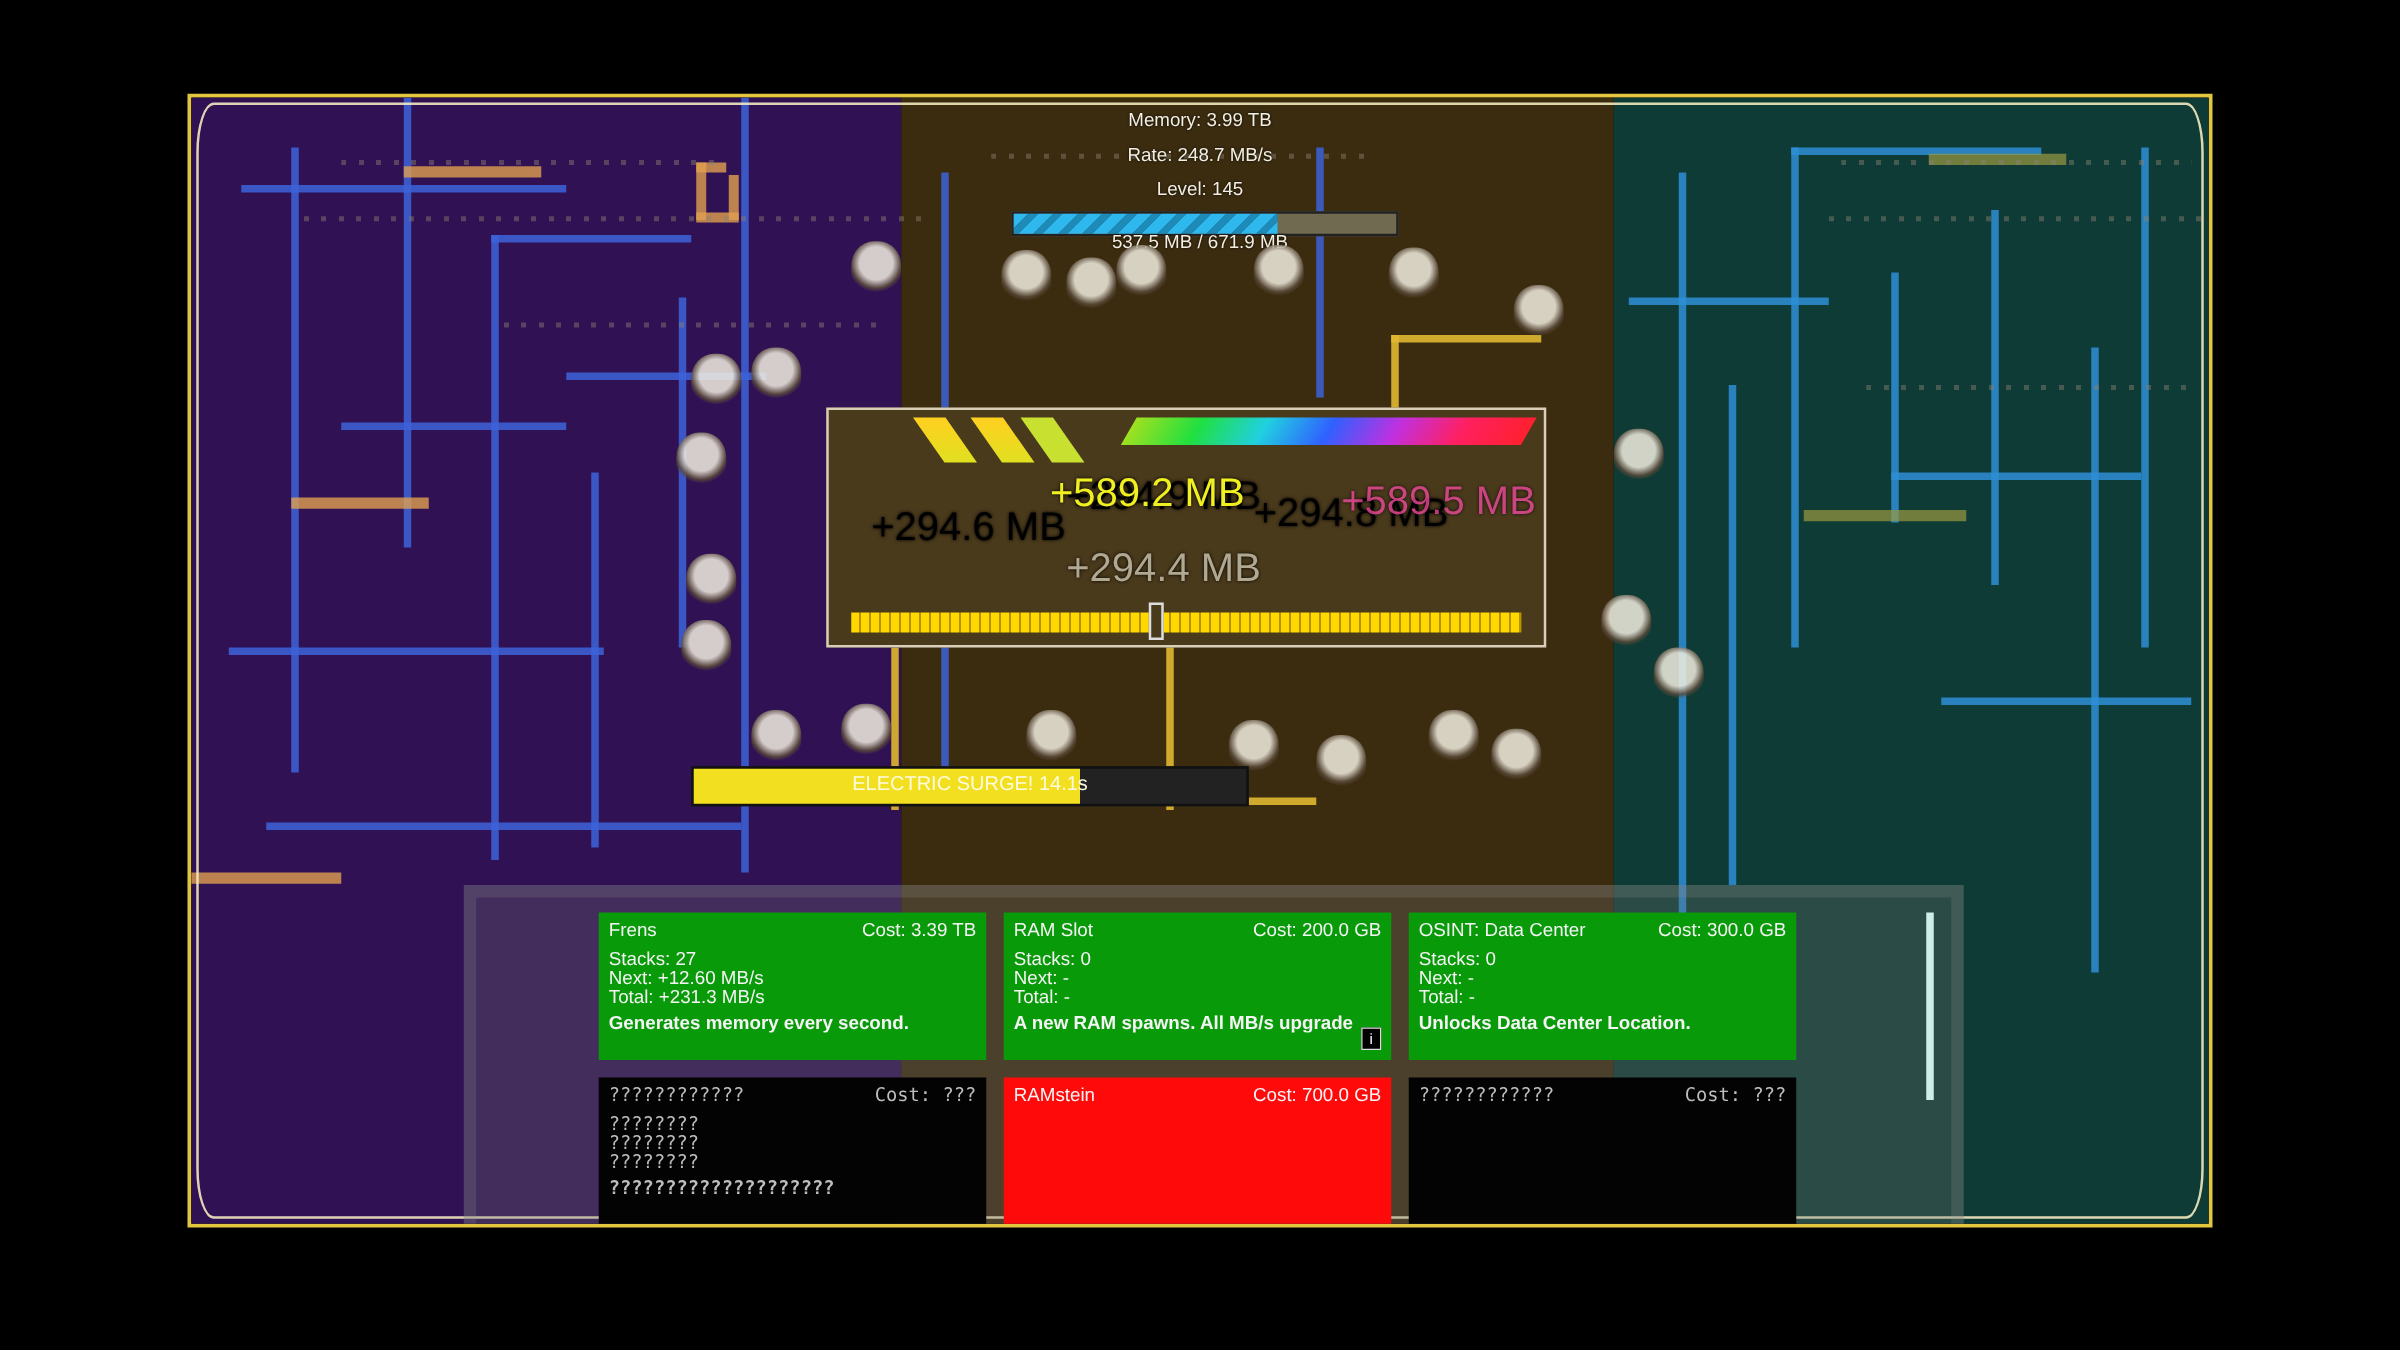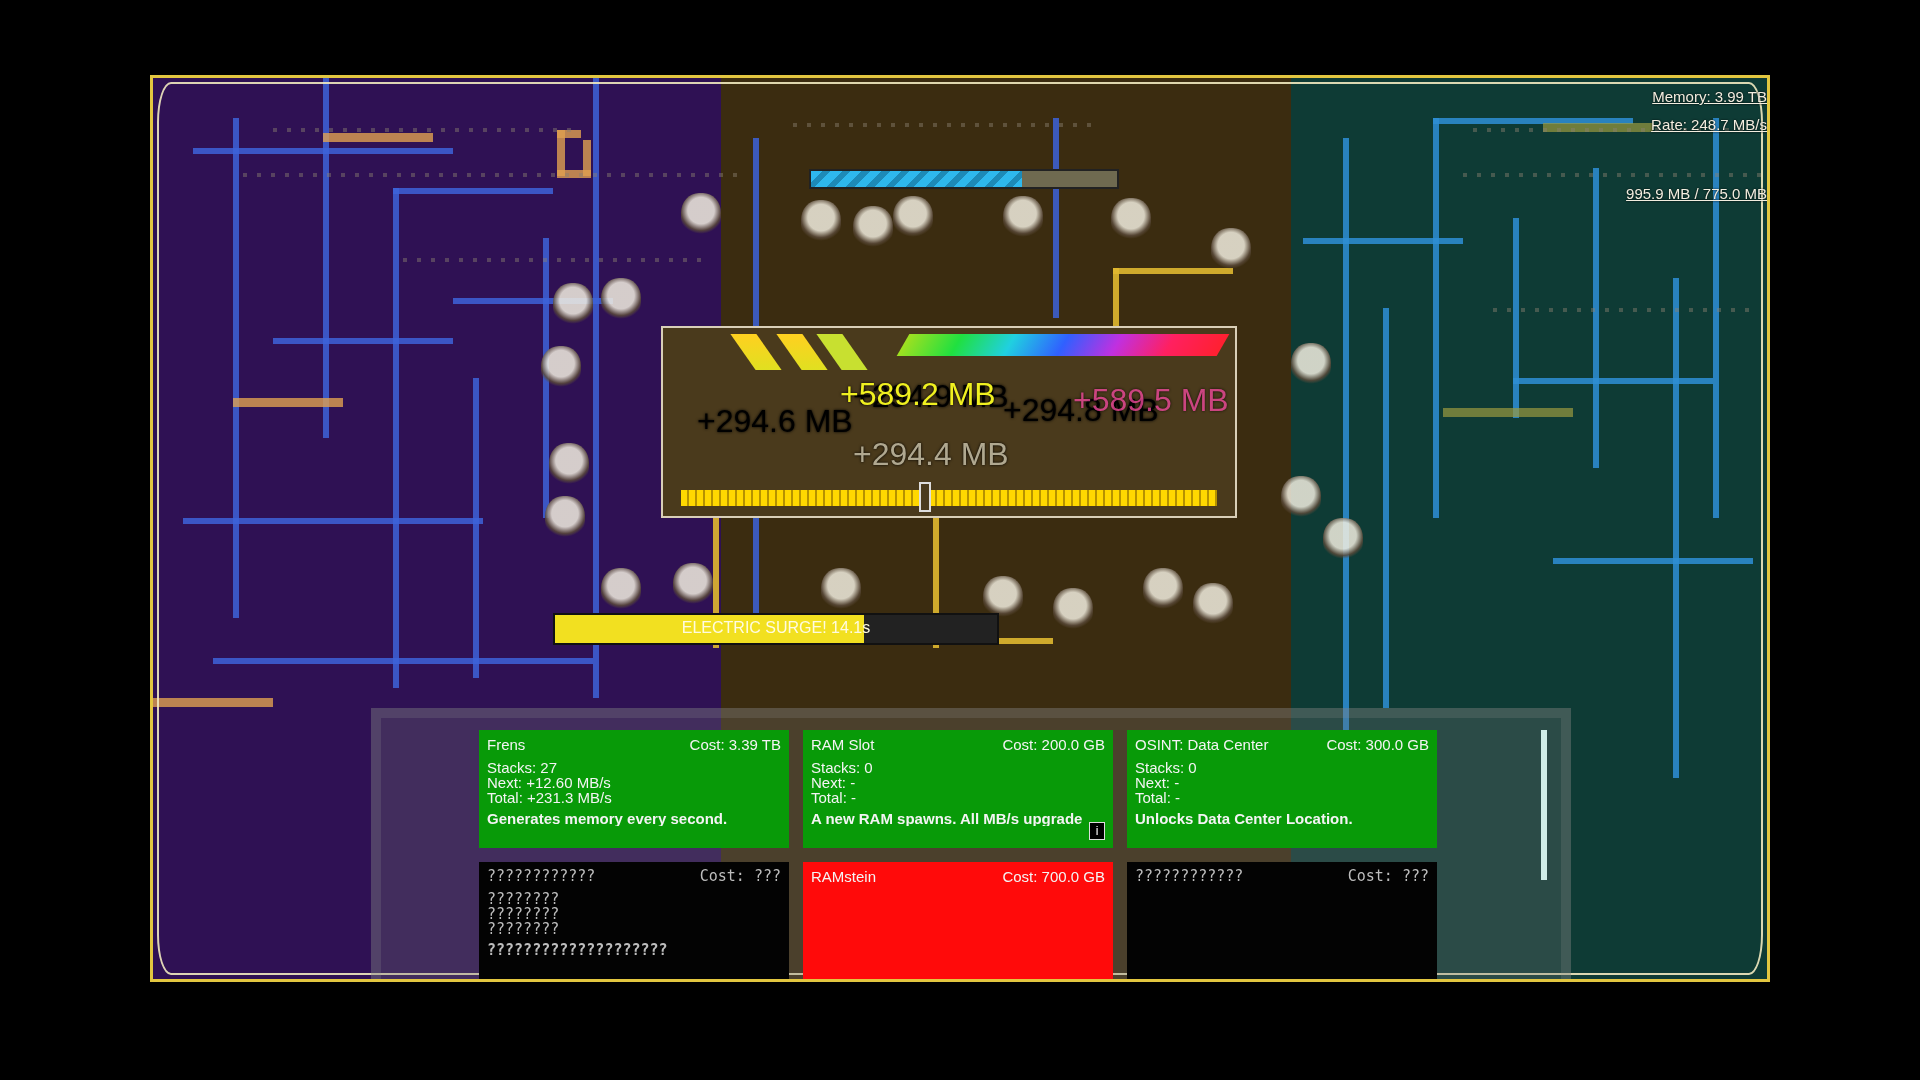--- a/index.html
+++ b/index.html
@@ -10,21 +10,21 @@
   .zone-brown{left:568px;width:570px;background:#3b2c10;}
   .zone-teal{left:1138px;right:0;background:#0e3b35;}
   .trace{position:absolute;background:#3d63d9;opacity:.85;}
   .trace.cyan{background:#2e8fd6;}
   .trace.orange{background:#e0a050;opacity:.8;}
   .trace.yellow{background:#e0b830;opacity:.9;}
   .trace.olive{background:#9a9a40;opacity:.7;}
   .pins{position:absolute;height:4px;background:repeating-linear-gradient(90deg,#8a8070 0 4px,transparent 4px 14px);opacity:.45;}
   .wobble{position:absolute;left:4px;right:4px;top:4px;bottom:4px;border:2px solid #f2eac0;border-radius:14px/40px;pointer-events:none;opacity:.9;}
   
-  .hud{position:absolute;left:0;right:0;text-align:right;color:#f3eee0;font-size:15px;text-shadow:0 0 2px #000;text-decoration:underline;}
+  .hud{position:absolute;left:0;right:0;text-align:center;color:#f3eee0;font-size:15px;text-shadow:0 0 2px #000;}
   #xpbar{position:absolute;left:656px;top:91px;width:306px;height:16px;background:#6f6a50;border:2px solid #222;}
   #xpfill{height:100%;background:repeating-linear-gradient(135deg,#2eb8ee 0 8px,#1d8ab8 8px 14px);}
   
   #ram{position:absolute;left:508px;top:248px;width:576px;height:192px;background:#4a3a1c;border:2px solid #d9cfb8;box-sizing:border-box;}
   #rgb{position:absolute;left:240px;top:6px;width:320px;height:22px;background:linear-gradient(90deg,#a0e020,#20e040,#20d0e0,#3060ff,#c030e0,#ff2060,#ff2030);transform:skewX(-30deg);}
   .stripe{position:absolute;top:6px;width:26px;height:36px;background:linear-gradient(#ffd020,#e0e020);transform:skewX(35deg);}
   #pins-ram{position:absolute;left:18px;right:18px;bottom:10px;height:16px;background:repeating-linear-gradient(90deg,#ffd800 0 6px,#b59200 6px 8px);}
   #notch{position:absolute;left:256px;bottom:4px;width:8px;height:26px;background:#4a3a1c;border:2px solid #ddd;}
   .floater{position:absolute;font-size:32px;white-space:nowrap;text-shadow:0 0 3px #000;}
   
@@ -100,24 +100,25 @@
     <div class="pins" style="left:1320px;top:50px;width:280px"></div>
     <div class="pins" style="left:1310px;top:95px;width:300px"></div>
     <div class="pins" style="left:1340px;top:230px;width:260px"></div>
     <div class="pins" style="left:640px;top:45px;width:300px"></div>
   </div>
 
   <div class="wobble"></div>
 
   <div class="hud" style="top:10px">Memory: 3.99 TB</div>
   <div class="hud" style="top:38px">Rate: 248.7 MB/s</div>
+  <div class="hud" style="top:65px">Level: 145</div>
   <div id="xpbar">
       <div id="xpfill" style="width:69%"></div>
     </div>
-  <div class="hud" style="top:107px">995.9 MB / 775.0 MB</div>
+  <div class="hud" style="top:107px">537.5 MB / 671.9 MB</div>
 
   <div>
     <div class="face" style="left:528px;top:115px"></div>
     <div class="face" style="left:648px;top:122px"></div>
     <div class="face" style="left:700px;top:128px"></div>
     <div class="face" style="left:740px;top:118px"></div>
     <div class="face" style="left:850px;top:118px"></div>
     <div class="face" style="left:958px;top:120px"></div>
     <div class="face" style="left:1058px;top:150px"></div>
     <div class="face" style="left:400px;top:205px"></div>

